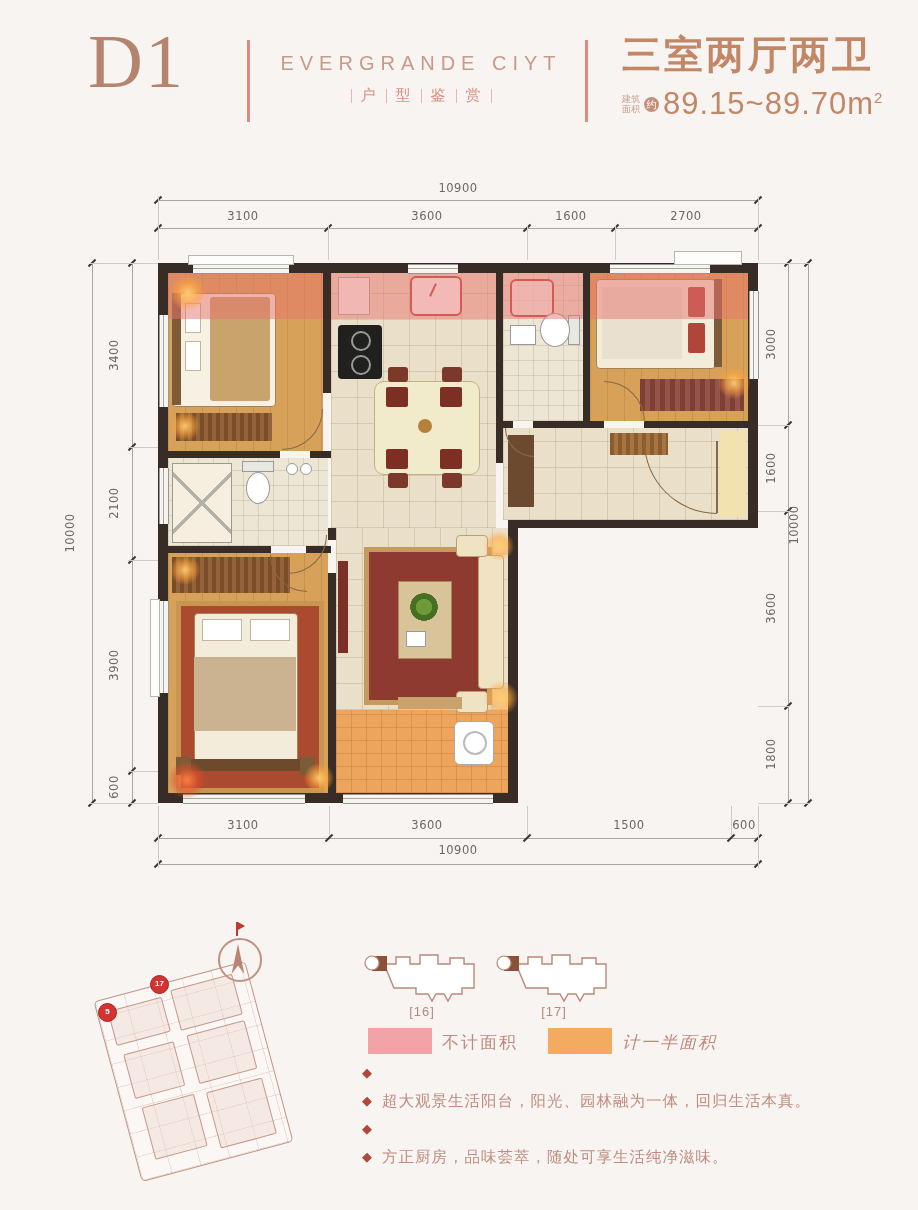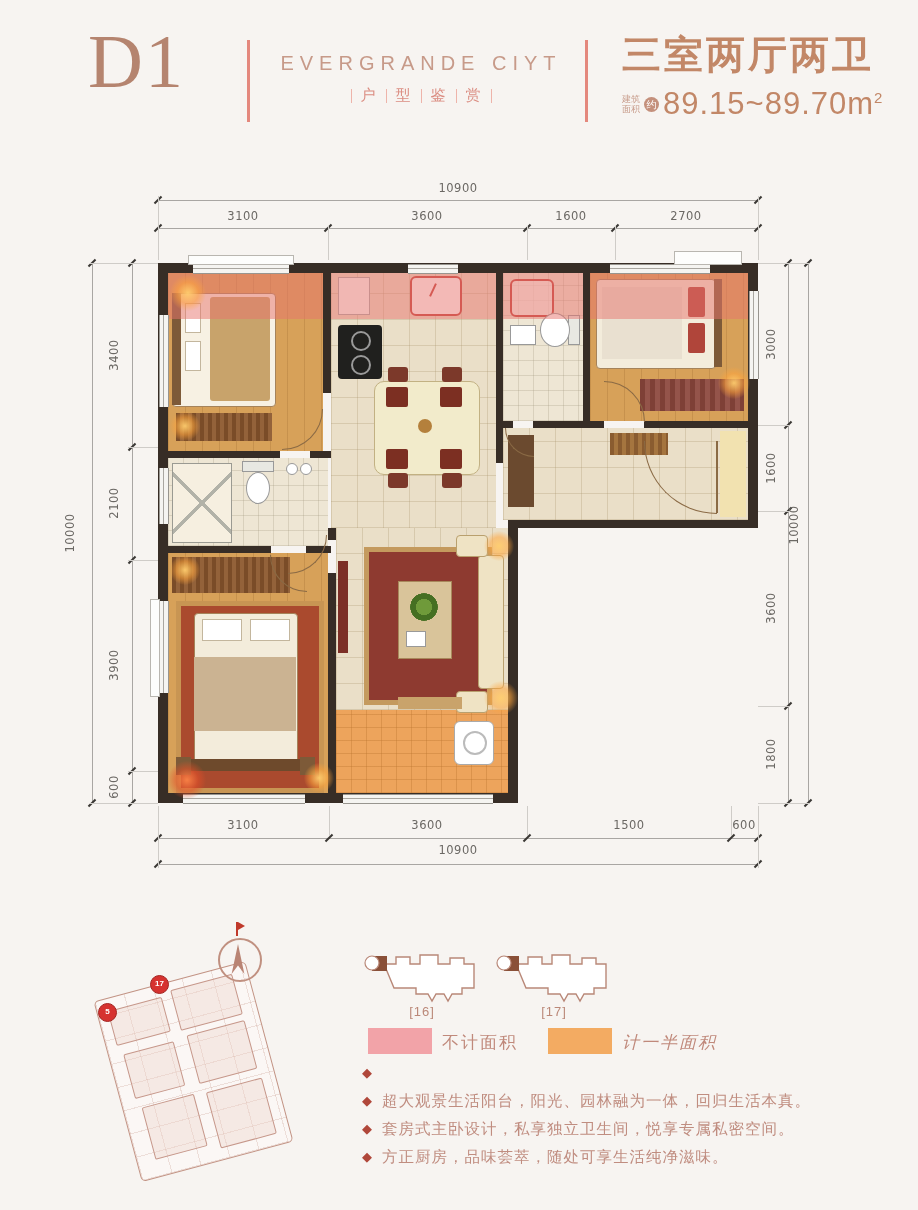--- a/index.html
+++ b/index.html
@@ -348,21 +348,20 @@
 
   <div class="feature-row" style="top:1063px;">
     <span class="feature-bullet">◆</span>
   </div>
   <div class="feature-row" style="top:1091px;">
     <span class="feature-bullet">◆</span>
     <span class="feature-text">超大观景生活阳台，阳光、园林融为一体，回归生活本真。</span>
   </div>
   <div class="feature-row" style="top:1119px;">
     <span class="feature-bullet">◆</span>
-    <span class="feature-text">套房式主卧设计，私享独立卫生间，悦享专属私密空间。</span>
   </div>
   <div class="feature-row" style="top:1147px;">
     <span class="feature-bullet">◆</span>
     <span class="feature-text">方正厨房，品味荟萃，随处可享生活纯净滋味。</span>
   </div>
 
 
 </div>
 
 </body></html>

